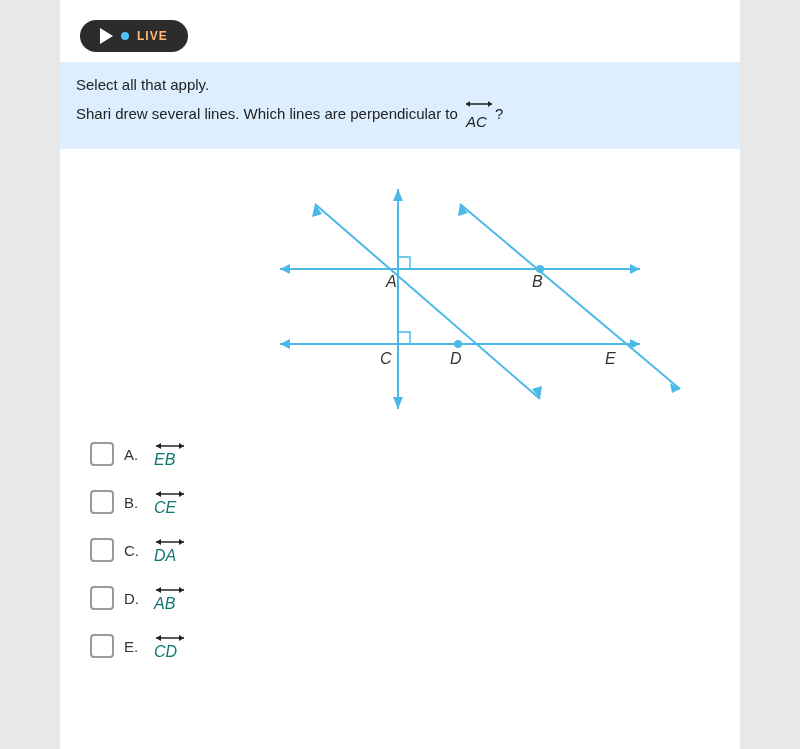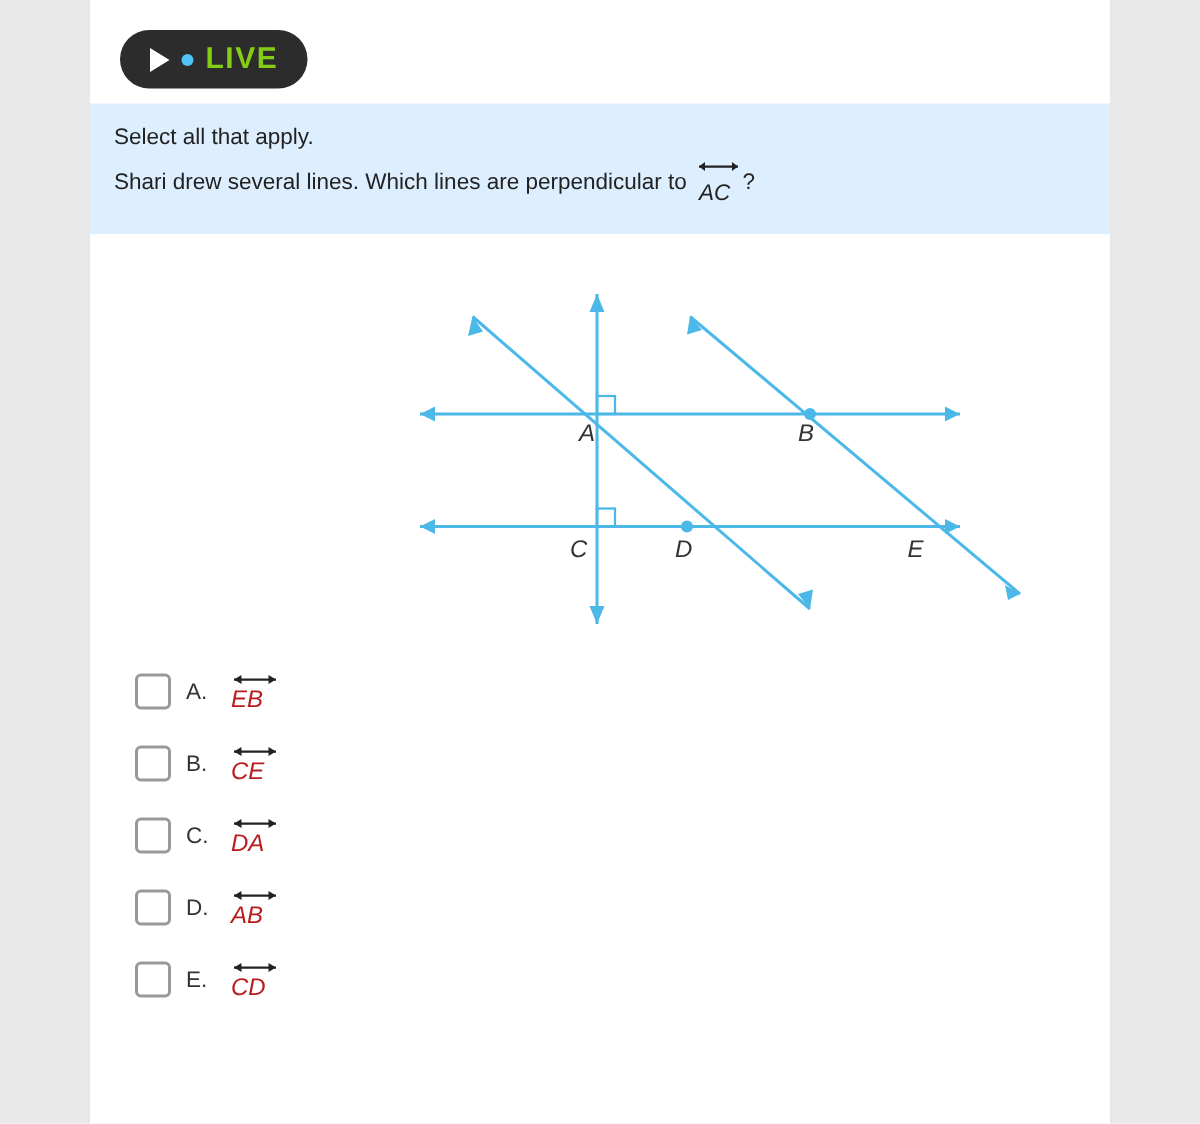--- a/index.html
+++ b/index.html
@@ -34,22 +34,22 @@
       display: inline-block;
     }
     .live-dot {
       width: 8px;
       height: 8px;
       background: #4fc3f7;
       border-radius: 50%;
       display: inline-block;
     }
     .live-text {
-      color: #84cc16;
-      font-size: 20px;
+      color: #fdba74;
+      font-size: 12px;
       font-weight: bold;
       letter-spacing: 1px;
     }
     .question-area {
       background: #ddeeff;
       padding: 12px 16px 16px 16px;
     }
     .question-text {
       font-size: 15px;
       color: #222;
@@ -87,21 +87,21 @@
     .answer-letter {
       font-size: 15px;
       color: #333;
       min-width: 20px;
     }
     .line-notation {
       position: relative;
       display: inline-block;
       font-size: 16px;
       font-style: italic;
-      color: #b91c1c;
+      color: #0f766e;
       padding-top: 12px;
     }
   </style>
 </head>
 <body>
 
 <div class="container">
 
   <div style="padding: 10px 0 0 10px; background:#fff;">
     <div class="live-bar">

